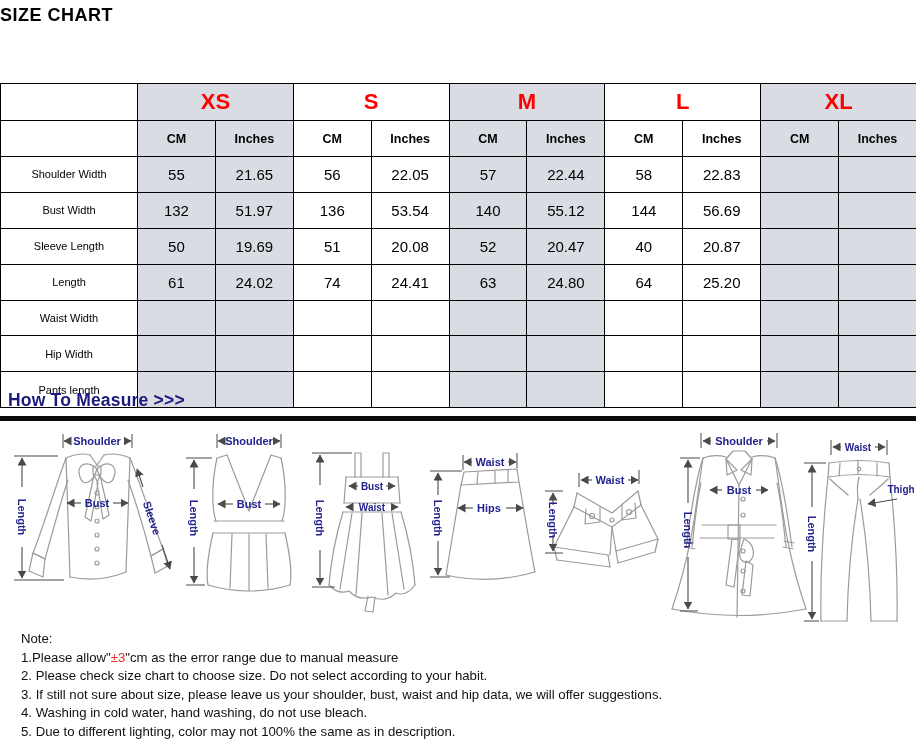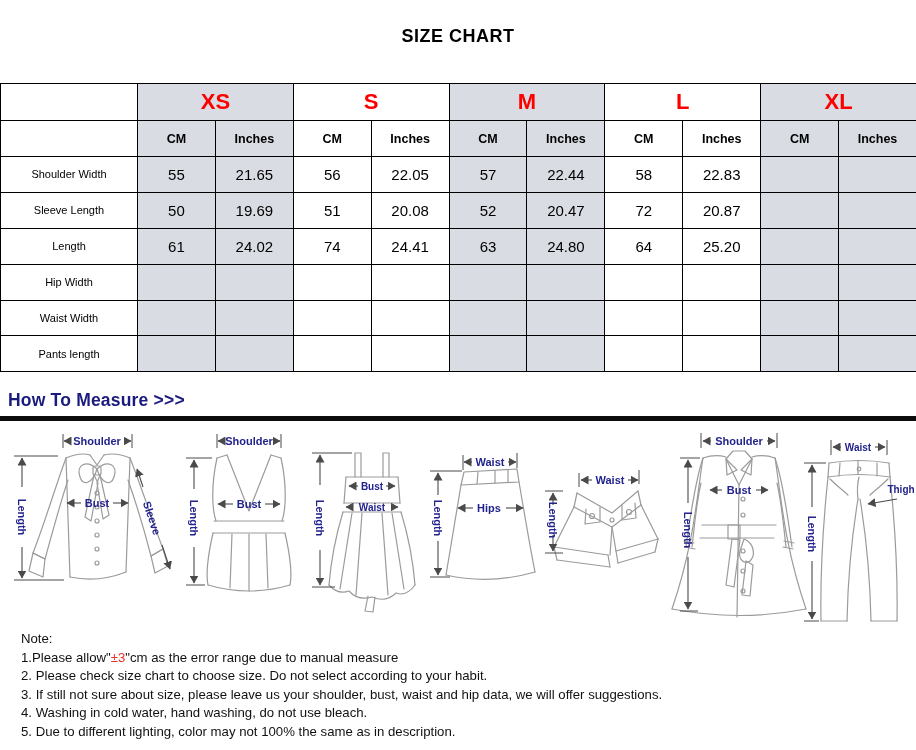--- a/index.html
+++ b/index.html
@@ -1,19 +1,19 @@
 <!DOCTYPE html>
 <html><head>
 <meta charset="utf-8">
 <style>
   html,body{margin:0;padding:0;background:#fff;}
   .page{position:relative;width:916px;height:750px;background:#fff;overflow:hidden;
         font-family:"Liberation Sans",sans-serif;color:#000;}
-  .title{position:absolute;top:5px;left:0;width:916px;text-align:center;
-         font-size:18px;font-weight:bold;letter-spacing:.5px;margin-top:21px;}
+  .title{position:absolute;top:5px;left:0;width:916px;
+         font-size:18px;font-weight:bold;letter-spacing:.5px;}
   .size-table{position:absolute;top:38px;left:0;width:916px;border-collapse:collapse;
               table-layout:fixed;background:#fff;margin-top:45px;}
   .size-table th,.size-table td{border:1.5px solid #000;text-align:center;vertical-align:middle;
               padding:0;overflow:hidden;white-space:nowrap;}
   .size-table .size-h{height:36px;font-size:22px;font-weight:bold;color:#ff0000;}
   .size-table .unit-h{height:35px;font-size:12.5px;font-weight:bold;color:#000;}
   .size-table tbody td{height:34.9px;font-size:15px;font-weight:normal;}
   .size-table td.rowlabel{font-size:11px;}
   .size-table .shaded{background:#d9dce2;}
   .size-table .corner{background:#fff;}
@@ -83,60 +83,73 @@
           <td class="">56</td>
           <td class="">22.05</td>
           <td class="shaded">57</td>
           <td class="shaded">22.44</td>
           <td class="">58</td>
           <td class="">22.83</td>
           <td class="shaded"></td>
           <td class="shaded"></td>
         </tr>
         <tr>
+          <td class="rowlabel">Bust Width</td>
+          <td class="shaded">132</td>
+          <td class="shaded">51.97</td>
+          <td class="">136</td>
+          <td class="">53.54</td>
+          <td class="shaded">140</td>
+          <td class="shaded">55.12</td>
+          <td class="">144</td>
+          <td class="">56.69</td>
+          <td class="shaded"></td>
+          <td class="shaded"></td>
+        </tr>
+        <tr>
           <td class="rowlabel">Sleeve Length</td>
           <td class="shaded">50</td>
           <td class="shaded">19.69</td>
           <td class="">51</td>
           <td class="">20.08</td>
           <td class="shaded">52</td>
           <td class="shaded">20.47</td>
-          <td class="">72</td>
+          <td class="">40</td>
           <td class="">20.87</td>
           <td class="shaded"></td>
           <td class="shaded"></td>
         </tr>
         <tr>
           <td class="rowlabel">Length</td>
           <td class="shaded">61</td>
           <td class="shaded">24.02</td>
           <td class="">74</td>
           <td class="">24.41</td>
           <td class="shaded">63</td>
           <td class="shaded">24.80</td>
           <td class="">64</td>
           <td class="">25.20</td>
           <td class="shaded"></td>
           <td class="shaded"></td>
         </tr>
         <tr>
+          <td class="rowlabel">Waist Width</td>
+          <td class="shaded"></td>
+          <td class="shaded"></td>
+          <td class=""></td>
+          <td class=""></td>
+          <td class="shaded"></td>
+          <td class="shaded"></td>
+          <td class=""></td>
+          <td class=""></td>
+          <td class="shaded"></td>
+          <td class="shaded"></td>
+        </tr>
+        <tr>
           <td class="rowlabel">Hip Width</td>
-          <td class="shaded"></td>
-          <td class="shaded"></td>
-          <td class=""></td>
-          <td class=""></td>
-          <td class="shaded"></td>
-          <td class="shaded"></td>
-          <td class=""></td>
-          <td class=""></td>
-          <td class="shaded"></td>
-          <td class="shaded"></td>
-        </tr>
-        <tr>
-          <td class="rowlabel">Waist Width</td>
           <td class="shaded"></td>
           <td class="shaded"></td>
           <td class=""></td>
           <td class=""></td>
           <td class="shaded"></td>
           <td class="shaded"></td>
           <td class=""></td>
           <td class=""></td>
           <td class="shaded"></td>
           <td class="shaded"></td>

